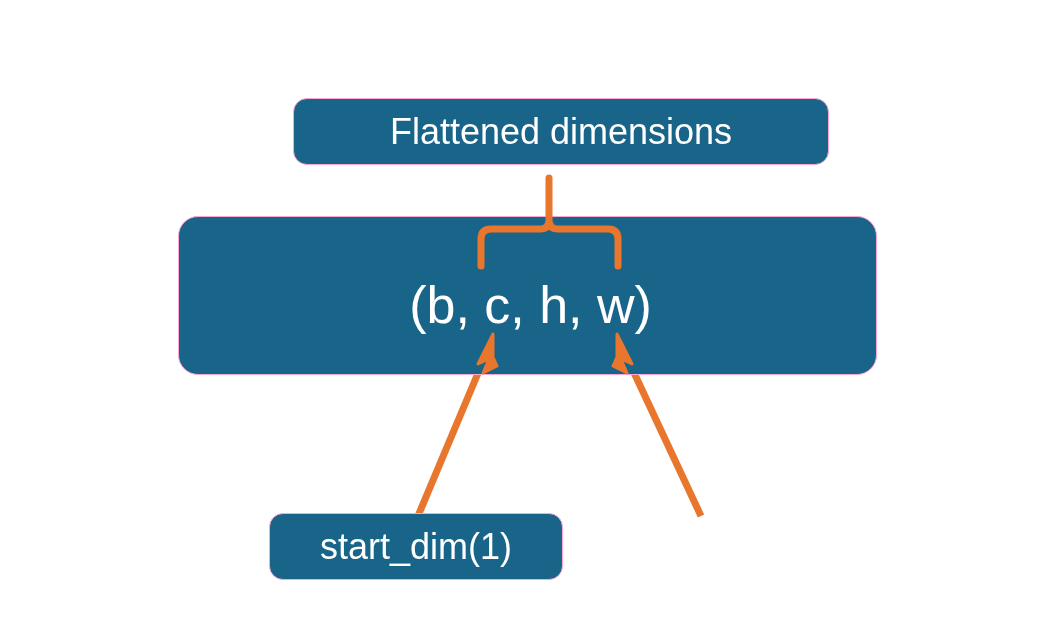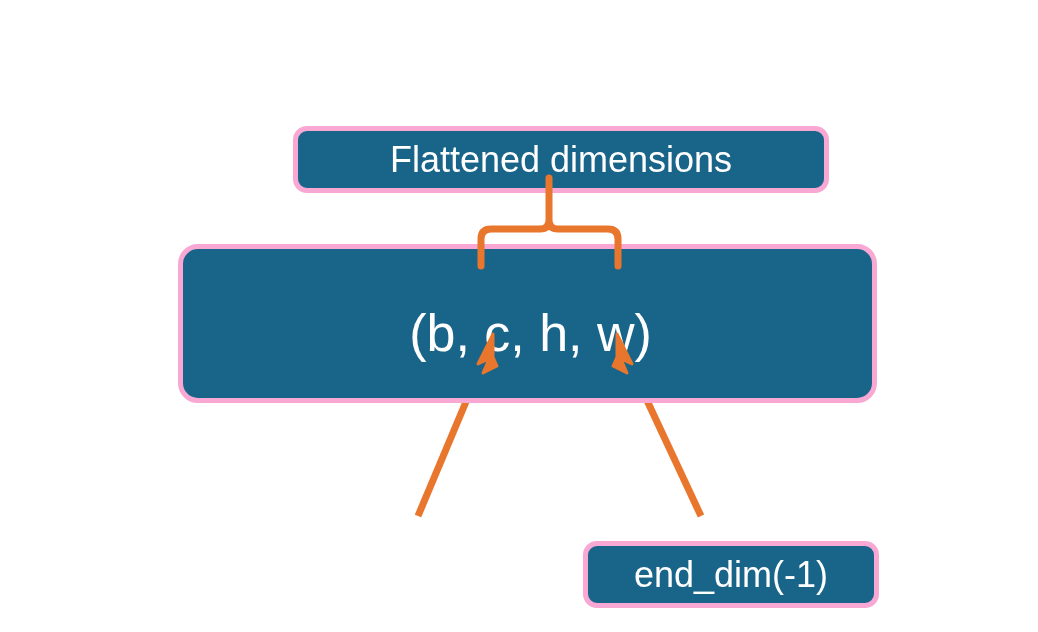--- a/index.html
+++ b/index.html
@@ -14,32 +14,31 @@
     position: relative;
     width: 1038px;
     height: 632px;
     background: #ffffff;
     overflow: hidden;
   }
   .node {
     position: absolute;
     box-sizing: border-box;
     background: #19658A;
-    border: 5px solid #f9a8d4;
+    border: 1px solid #f9a8d4;
     border-radius: 14px;
     display: flex;
     align-items: center;
     justify-content: center;
     color: #ffffff;
     font-family: "Liberation Sans", sans-serif;
     font-weight: 400;
     line-height: 1;
     white-space: nowrap;
     z-index: 2;
-    margin-top: 28px;
   }
   #node-flattened {
     left: 293px;
     top: 98px;
     width: 536px;
     height: 67px;
     font-size: 36px;
   }
   #node-shape {
     left: 178px;
@@ -99,24 +98,24 @@
   </svg>
 
   <div class="node" id="node-flattened">
     <span>Flattened dimensions</span>
   </div>
 
   <div class="node" id="node-shape">
     <span class="shape-text">(b, c, h, w)</span>
   </div>
 
+  <div class="node" id="node-startdim">
+    <span>start_dim(1)</span>
+  </div>
 
-  <div class="node" id="node-enddim">
-    <span>end_dim(-1)</span>
-  </div>
 
   <svg id="overlay" viewBox="0 0 1038 632">
 
     <path d="M 481 266
              L 481 239
              Q 481 229 491 229
              L 540 229
              Q 549 229 549 220
              L 549 178
              L 549 220

